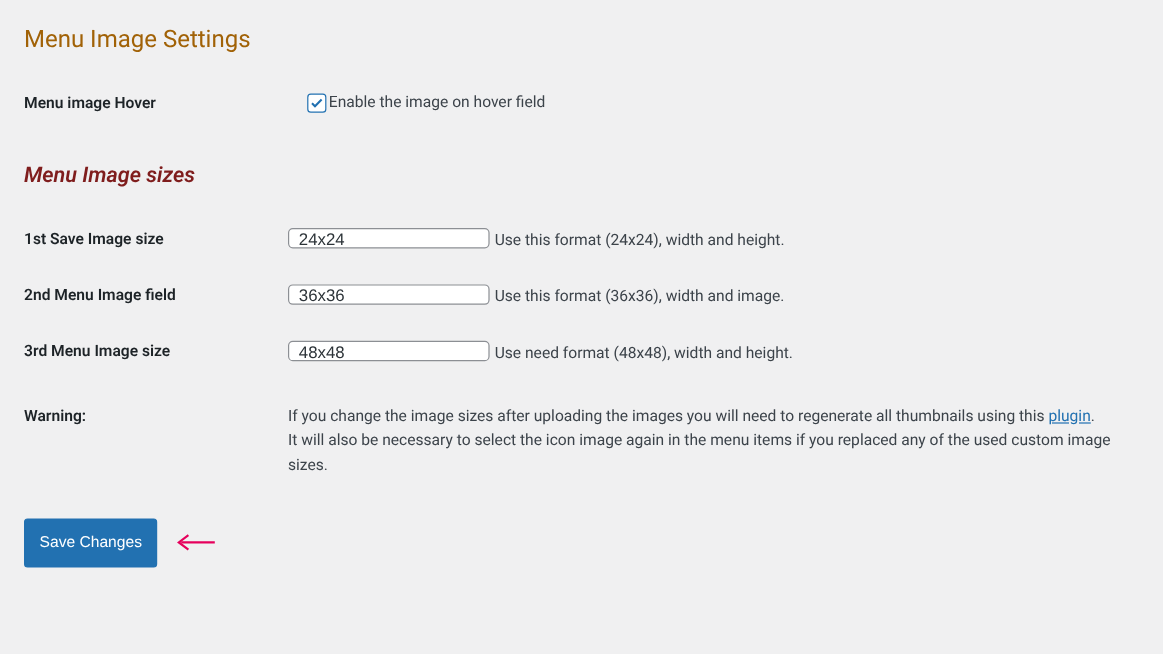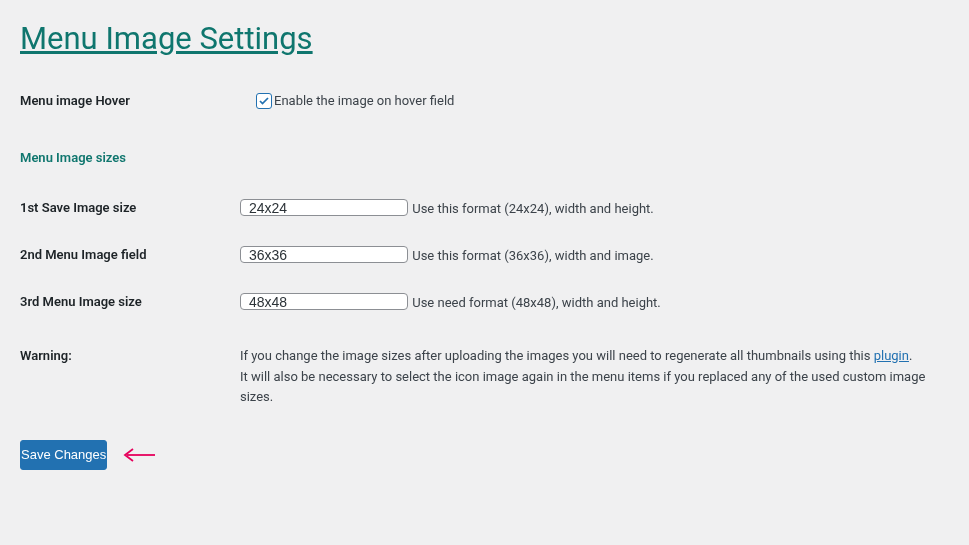--- a/index.html
+++ b/index.html
@@ -9,33 +9,33 @@
     }
     body {
       font-family: -apple-system, BlinkMacSystemFont, "Segoe UI", Roboto, Oxygen-Sans, Ubuntu, Cantarell, "Helvetica Neue", sans-serif;
       background: #f0f0f1;
       color: #3c434a;
       font-size: 13px;
       padding: 10px 20px 20px 20px;
       width: 969px;
     }
     h1 {
-      font-size: 31px;
+      font-size: 20px;
       font-weight: 400;
-      color: #0f766e;
+      color: #a16207;
       padding: 9px 0 4px 0;
       line-height: 1.3;
-      text-decoration: underline;
     }
     h2 {
-      font-size: 13px;
+      font-size: 18px;
       font-weight: 600;
-      color: #0f766e;
+      color: #7f1d1d;
       margin: 0;
       padding: 20px 0 10px 0;
+      font-style: italic;
     }
     .form-table {
       width: 100%;
       border-collapse: collapse;
       margin-top: 10px;
     }
     .form-table th {
       text-align: left;
       font-weight: 600;
       font-size: 13px;
@@ -112,22 +112,22 @@
     }
     .submit-row {
       margin-top: 20px;
       display: flex;
       align-items: center;
     }
     .button-primary {
       background: #2271b1;
       border: 1px solid #2271b1;
       color: #fff;
-      padding: 0 0;
-      height: 30px;
+      padding: 0 12px;
+      height: 41px;
       font-size: 13px;
       border-radius: 3px;
       cursor: pointer;
       line-height: 28px;
     }
     .arrow {
       margin-left: 14px;
       display: inline-flex;
       align-items: center;
     }

